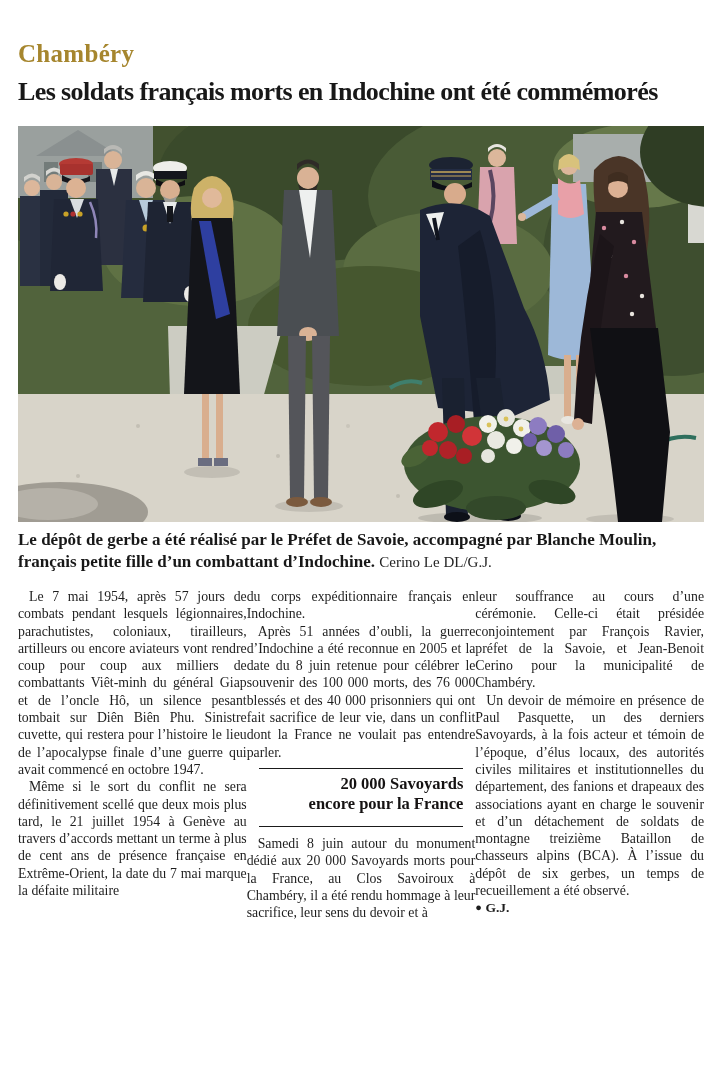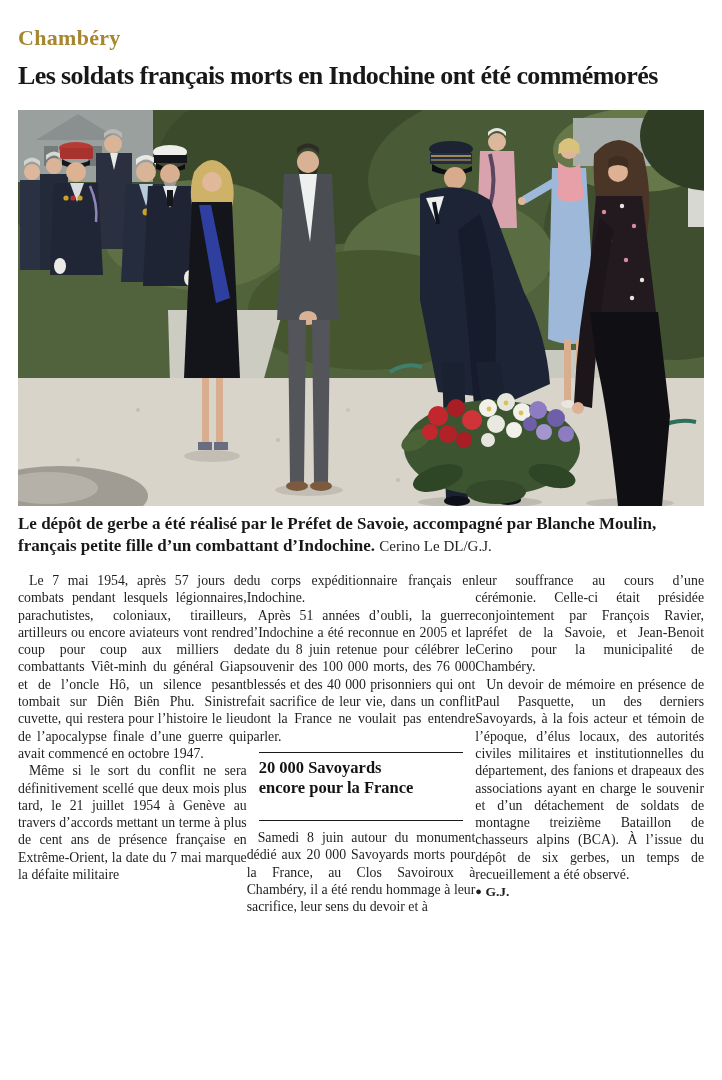--- a/index.html
+++ b/index.html
@@ -3,37 +3,37 @@
 <meta charset="utf-8">
 <style>
   html,body{margin:0;padding:0;background:#ffffff;}
   body{
     width:722px;height:1080px;overflow:hidden;
     font-family:"Liberation Serif","DejaVu Serif",serif;
     color:#1c1c1c;
   }
   .page{padding:0 18px;}
   .kicker{
-    margin-top:26px;font-size:22px;line-height:24px;font-weight:bold;
+    margin-top:42px;font-size:25px;line-height:24px;font-weight:bold;
     color:#a6862e;letter-spacing:.3px;
   }
   .headline{
     margin:4px 0 13px;font-size:26px;line-height:43px;font-weight:bold;
     color:#181818;letter-spacing:-0.6px;
   }
   figure.photo{margin:0;width:686px;height:396px;overflow:hidden;background:#d8d4c9;}
   figure.photo svg{display:block;}
   .caption{margin:7px 0 0;font-size:17px;line-height:21.5px;font-weight:bold;color:#181818;}
   .caption .credit{font-weight:normal;font-size:15px;color:#242424;}
   .columns{display:flex;margin-top:15px;}
   .col{flex:1 1 0;font-size:13.8px;line-height:17.3px;text-align:justify;color:#1d1d1d;}
   .col p{margin:0;}
   .col p.indent{text-indent:11px;}
   .subhead-block{
-    margin:7px 12px 8px;padding:5px 0 22px;text-align:left;
+    margin:7px 12px 8px;padding:5px 0 12px;text-align:right;
     border-top:1.6px solid #1a1a1a;border-bottom:1.6px solid #1a1a1a;
     font-weight:bold;font-size:16.5px;line-height:20px;color:#151212;
   }
   .subhead-block span{display:block;}
   .byline{margin-top:3px;font-weight:bold;font-size:13.5px;text-align:left;}
   .byline .bullet{font-size:11px;vertical-align:1px;}
 </style>
 </head>
 <body>
 

